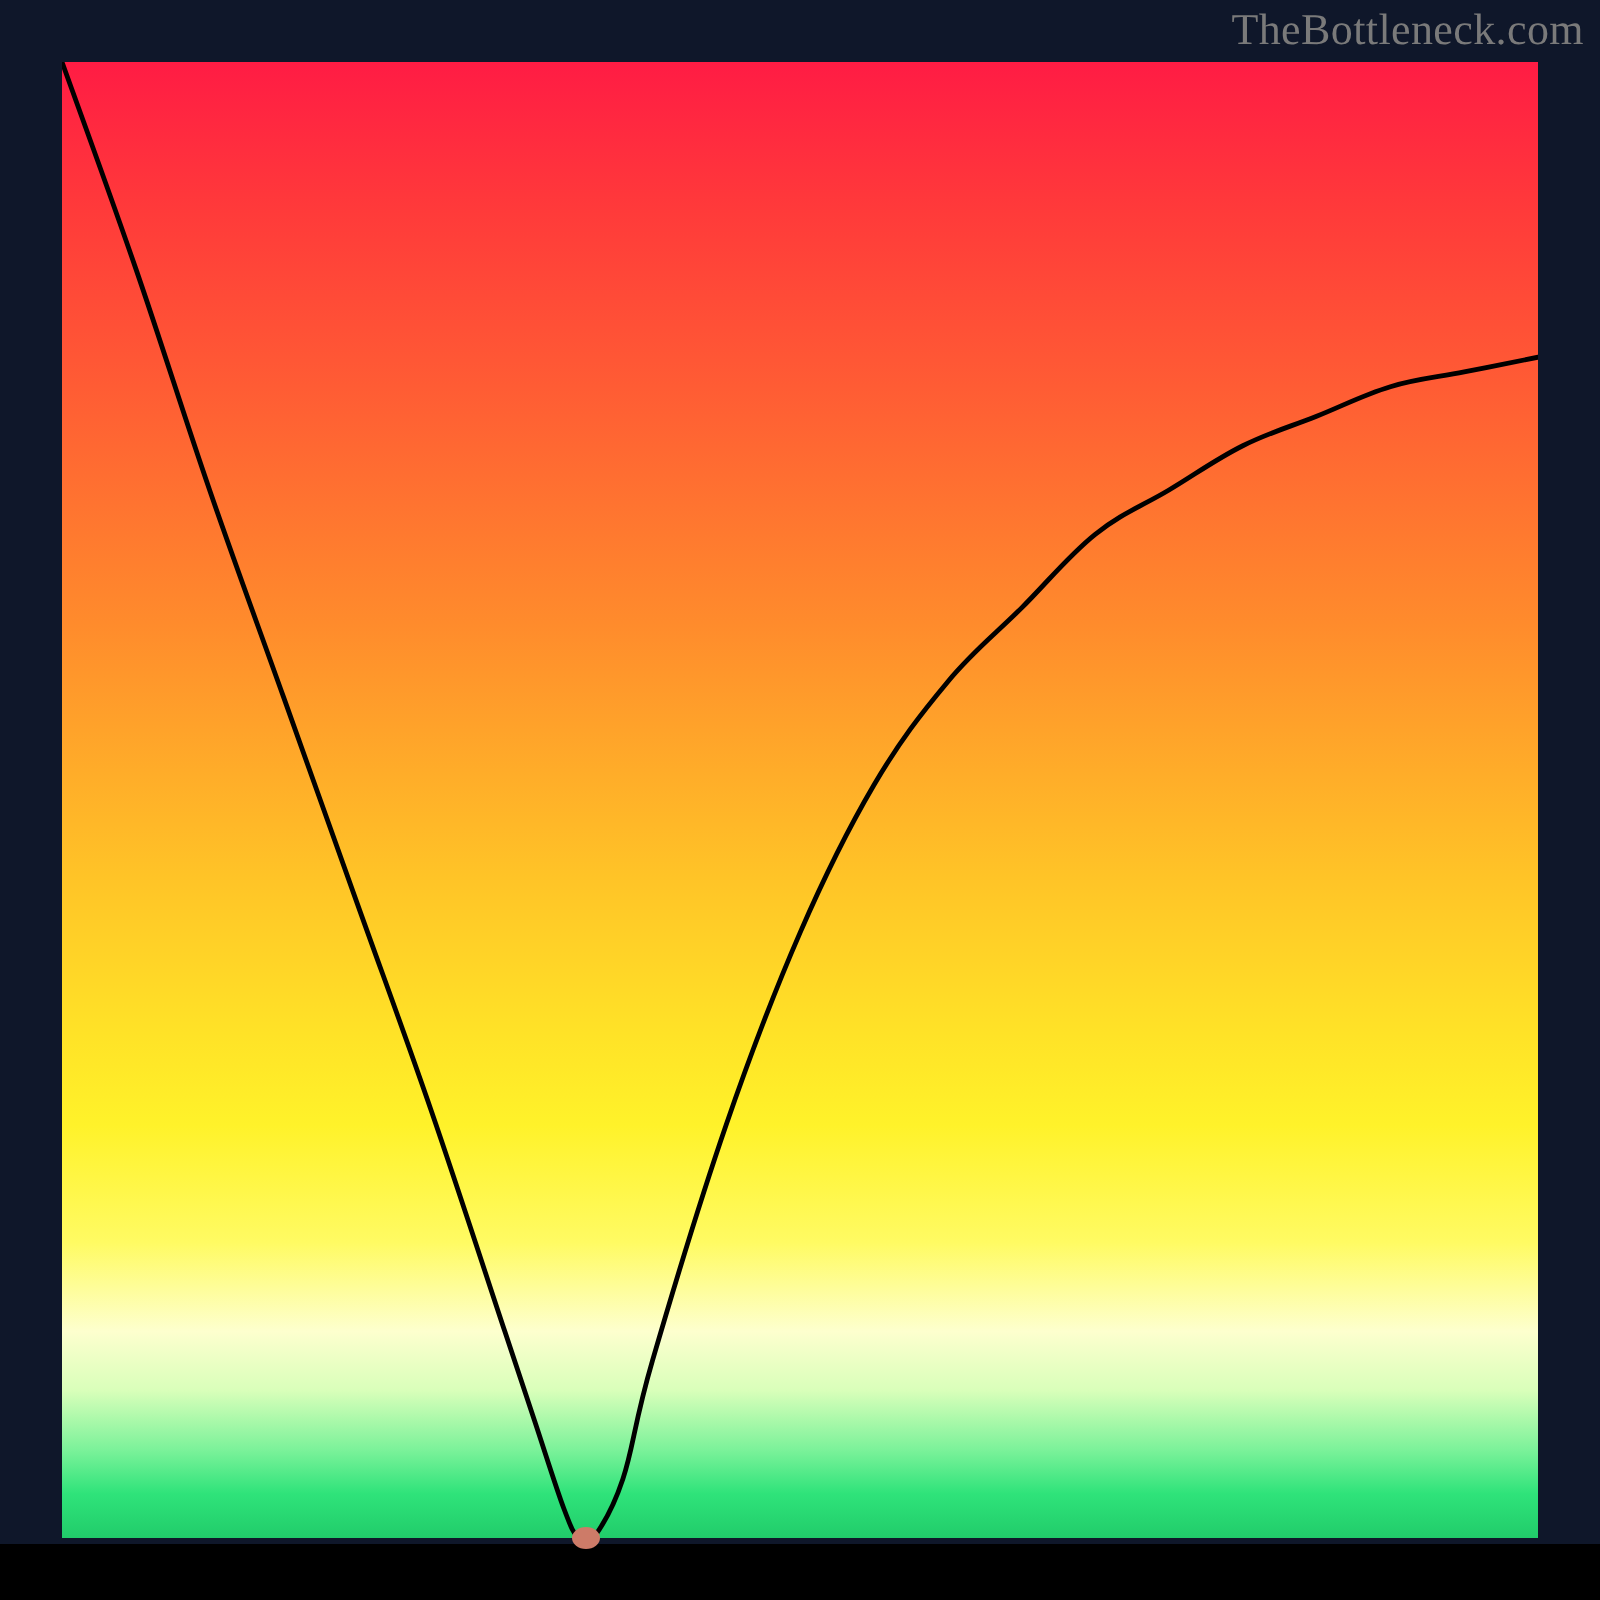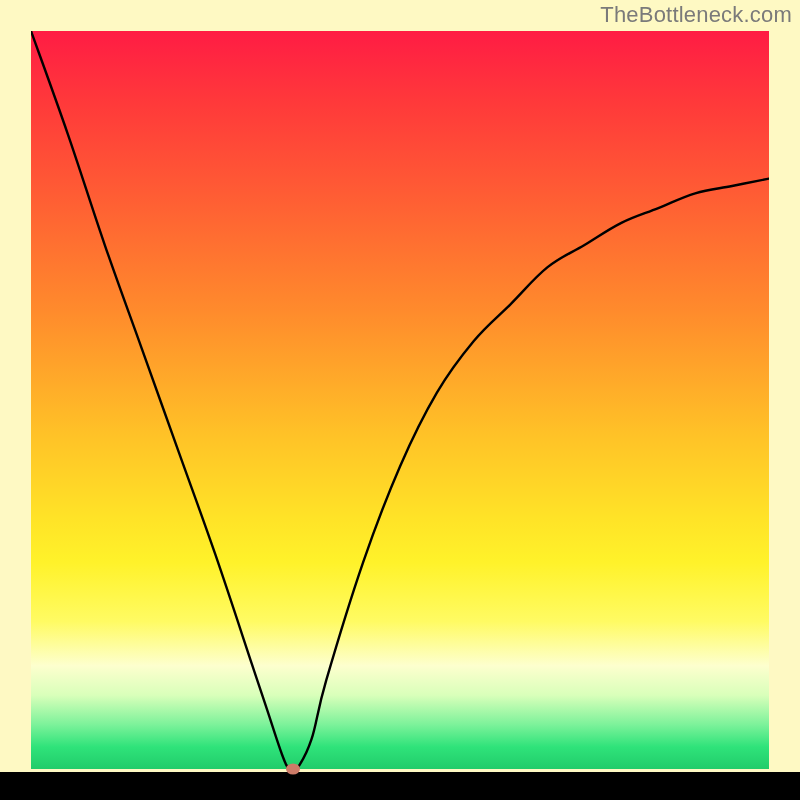--- a/index.html
+++ b/index.html
@@ -8,21 +8,22 @@
     width: 800px;
     height: 800px;
     background: #000;
     overflow: hidden;
     font-family: Arial, Helvetica, sans-serif;
   }
   .frame {
     position: relative;
     width: 800px;
     height: 772px;
-    background: #fef9c3;
+    background: #0f172a;
+    font-family: Liberation Serif, serif;
   }
   .watermark {
     position: absolute;
     top: 2px;
     right: 8px;
     color: #7a7a7a;
     font-size: 22px;
     font-weight: 500;
     letter-spacing: 0.2px;
     z-index: 5;

